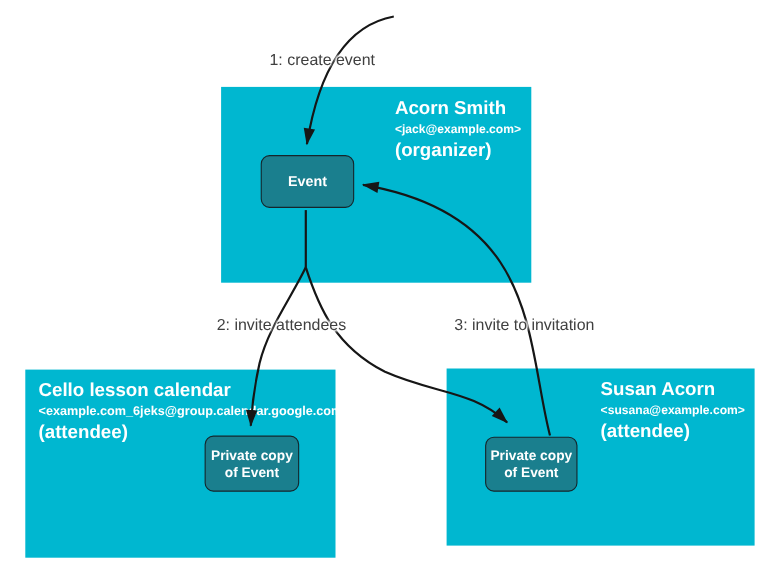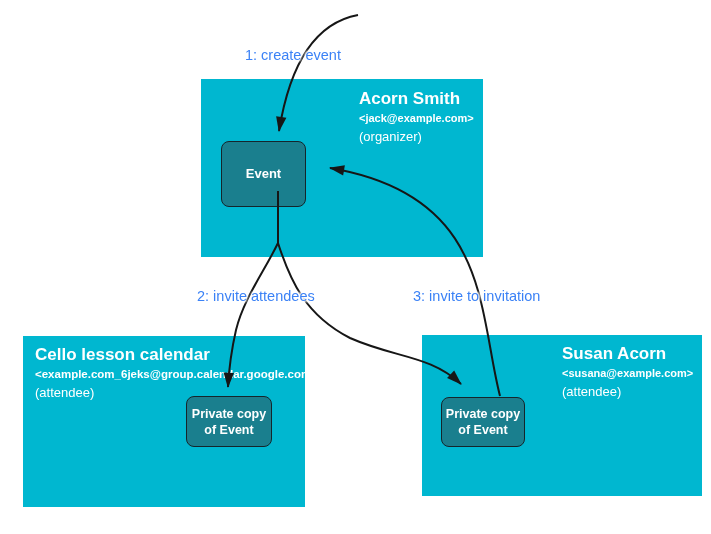--- a/index.html
+++ b/index.html
@@ -5,32 +5,32 @@
   html,body { margin:0; padding:0; background:#ffffff; }
   .canvas {
     position:relative; width:711px; height:534px; background:#ffffff;
     font-family:"Liberation Sans", sans-serif; overflow:hidden;
   }
   .big-box { position:absolute; background:#00B7D0; }
   .box-text { position:absolute; color:#ffffff; }
   .box-title { font-size:17px; font-weight:bold; line-height:22px; white-space:nowrap; }
   .box-email { font-size:11px; font-weight:bold; line-height:16px; white-space:nowrap; }
   .box-email.small { font-size:11.5px; }
-  .box-role  { font-size:13px; font-weight:normal; line-height:22px; white-space:nowrap; }
+  .box-role  { font-size:17px; font-weight:bold; line-height:22px; white-space:nowrap; }
   .node {
     position:absolute; background:#1A7F8E; border:1.6px solid #14262C;
     border-radius:8px; color:#ffffff; display:flex; flex-direction:column;
     align-items:center; justify-content:center; text-align:center;
     font-weight:bold; font-size:12.5px; line-height:16px; box-sizing:border-box;
     z-index:3;
   }
   .node .event-label { font-size:13px; }
   .arrow-layer { position:absolute; left:0; top:0; z-index:4; pointer-events:none; }
   .flow-label {
-    position:absolute; z-index:5; font-size:14.5px; color:#3b82f6; white-space:nowrap;
+    position:absolute; z-index:5; font-size:14.5px; color:#404040; white-space:nowrap;
     text-shadow: 0 0 3px #fff, 0 0 5px #fff, -1px 1px 2px #fff, 1px -1px 2px #fff,
                  1px 1px 2px #fff, -1px -1px 2px #fff;
   }
 </style>
 </head>
 <body>
 
 <div class="canvas">
 
   <div class="big-box" style="left:201px; top:79px; width:282px; height:178px;">
@@ -42,29 +42,29 @@
   </div>
 
   <div class="big-box" style="left:23px; top:336px; width:282px; height:171px;">
     <div class="box-text" style="left:12px; top:8px;">
       <div class="box-title">Cello lesson calendar</div>
       <div class="box-email small">&lt;example.com_6jeks@group.calendar.google.com&gt;</div>
       <div class="box-role">(attendee)</div>
     </div>
   </div>
 
-  <div class="big-box" style="left:422px; top:335px; width:280px; height:161px;">
+  <div class="big-box" style="left:406px; top:335px; width:280px; height:161px;">
     <div class="box-text" style="left:140px; top:8px;">
       <div class="box-title">Susan Acorn</div>
       <div class="box-email">&lt;susana@example.com&gt;</div>
       <div class="box-role">(attendee)</div>
     </div>
   </div>
 
-  <div class="node" style="left:221px; top:141px; width:85px; height:66px;">
+  <div class="node" style="left:237px; top:141px; width:85px; height:48px;">
     <span class="event-label">Event</span>
   </div>
 
   <div class="node" style="left:186px; top:396px; width:86px; height:51px;">
     <span>Private copy</span>
     <span>of Event</span>
   </div>
 
   <div class="node" style="left:441px; top:397px; width:84px; height:50px;">
     <span>Private copy</span>

